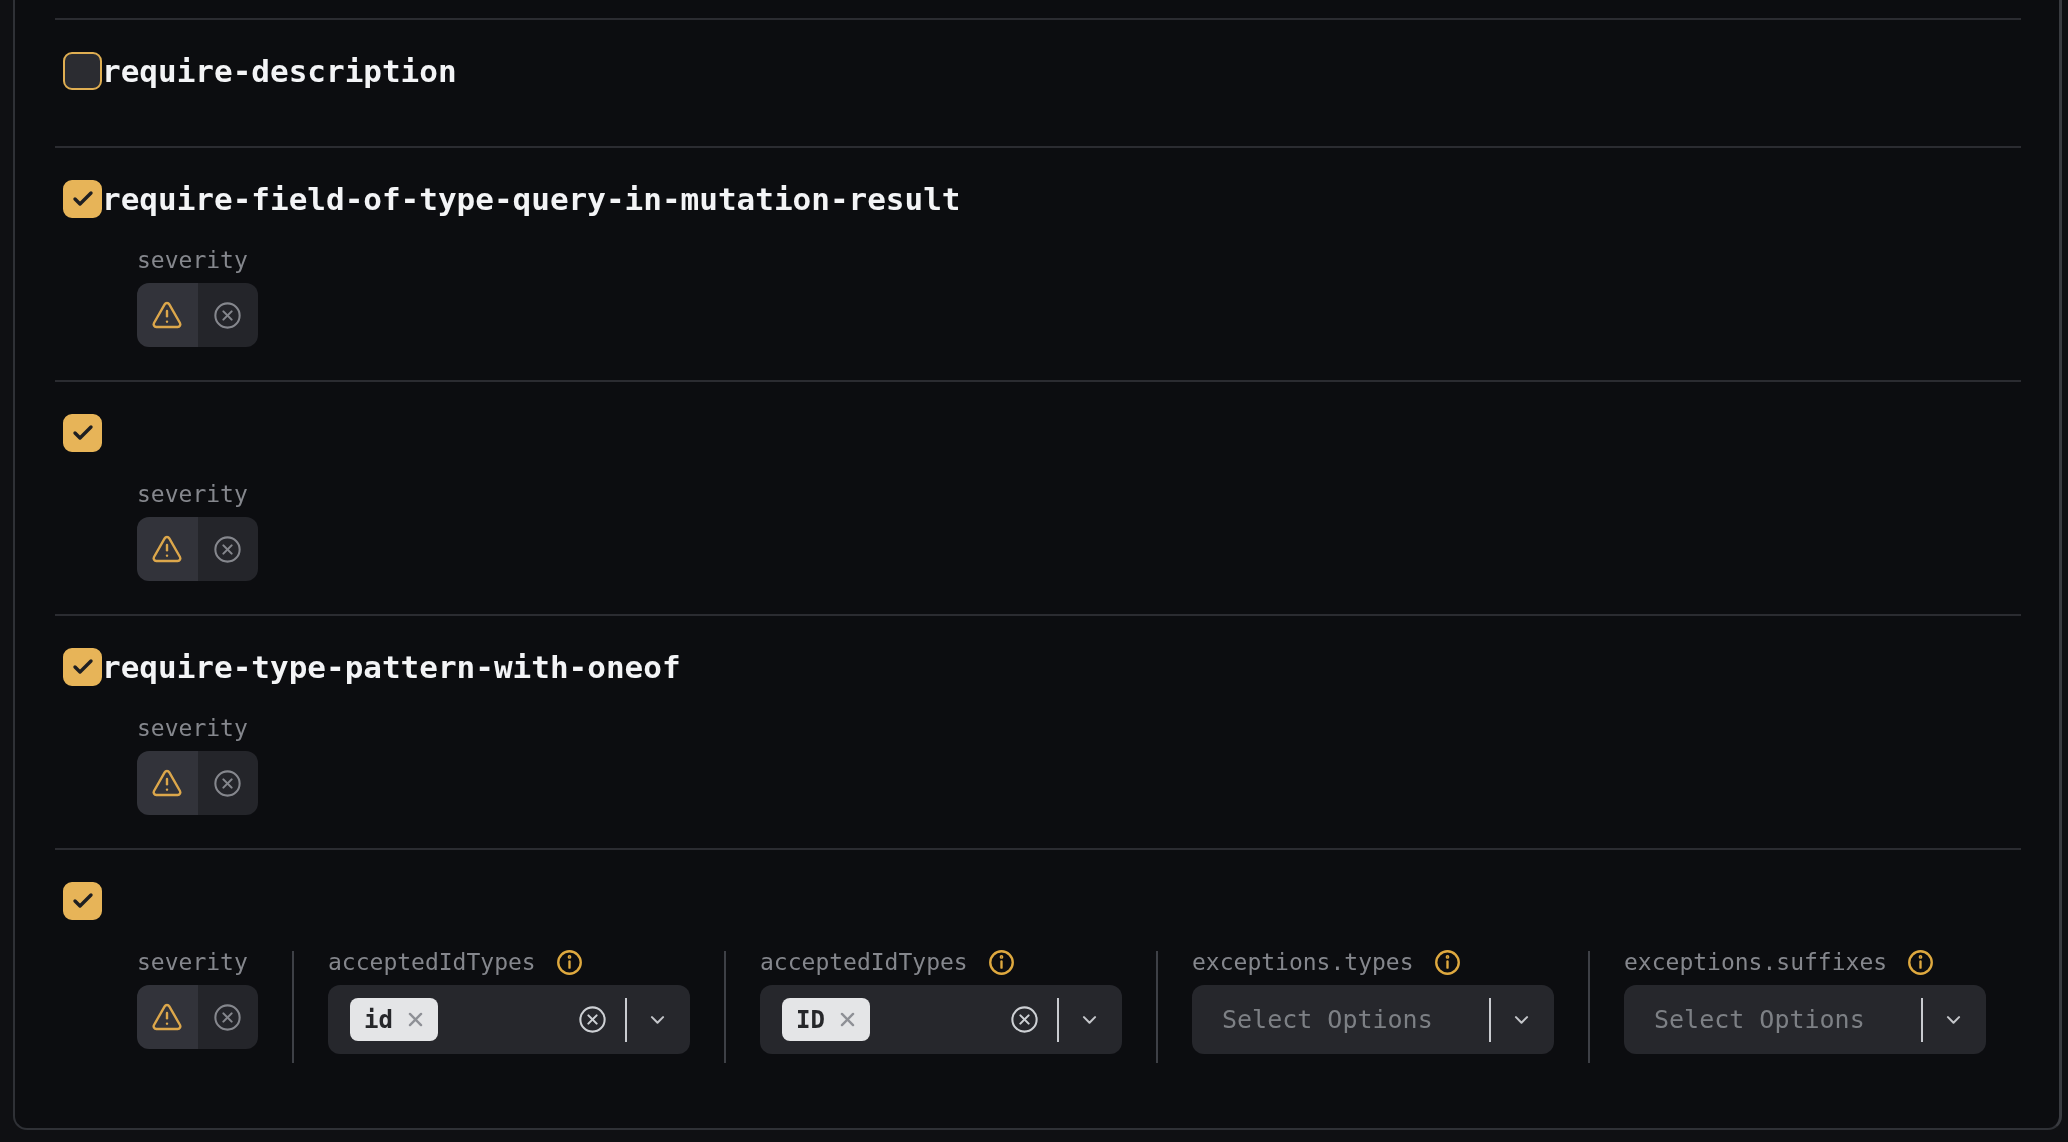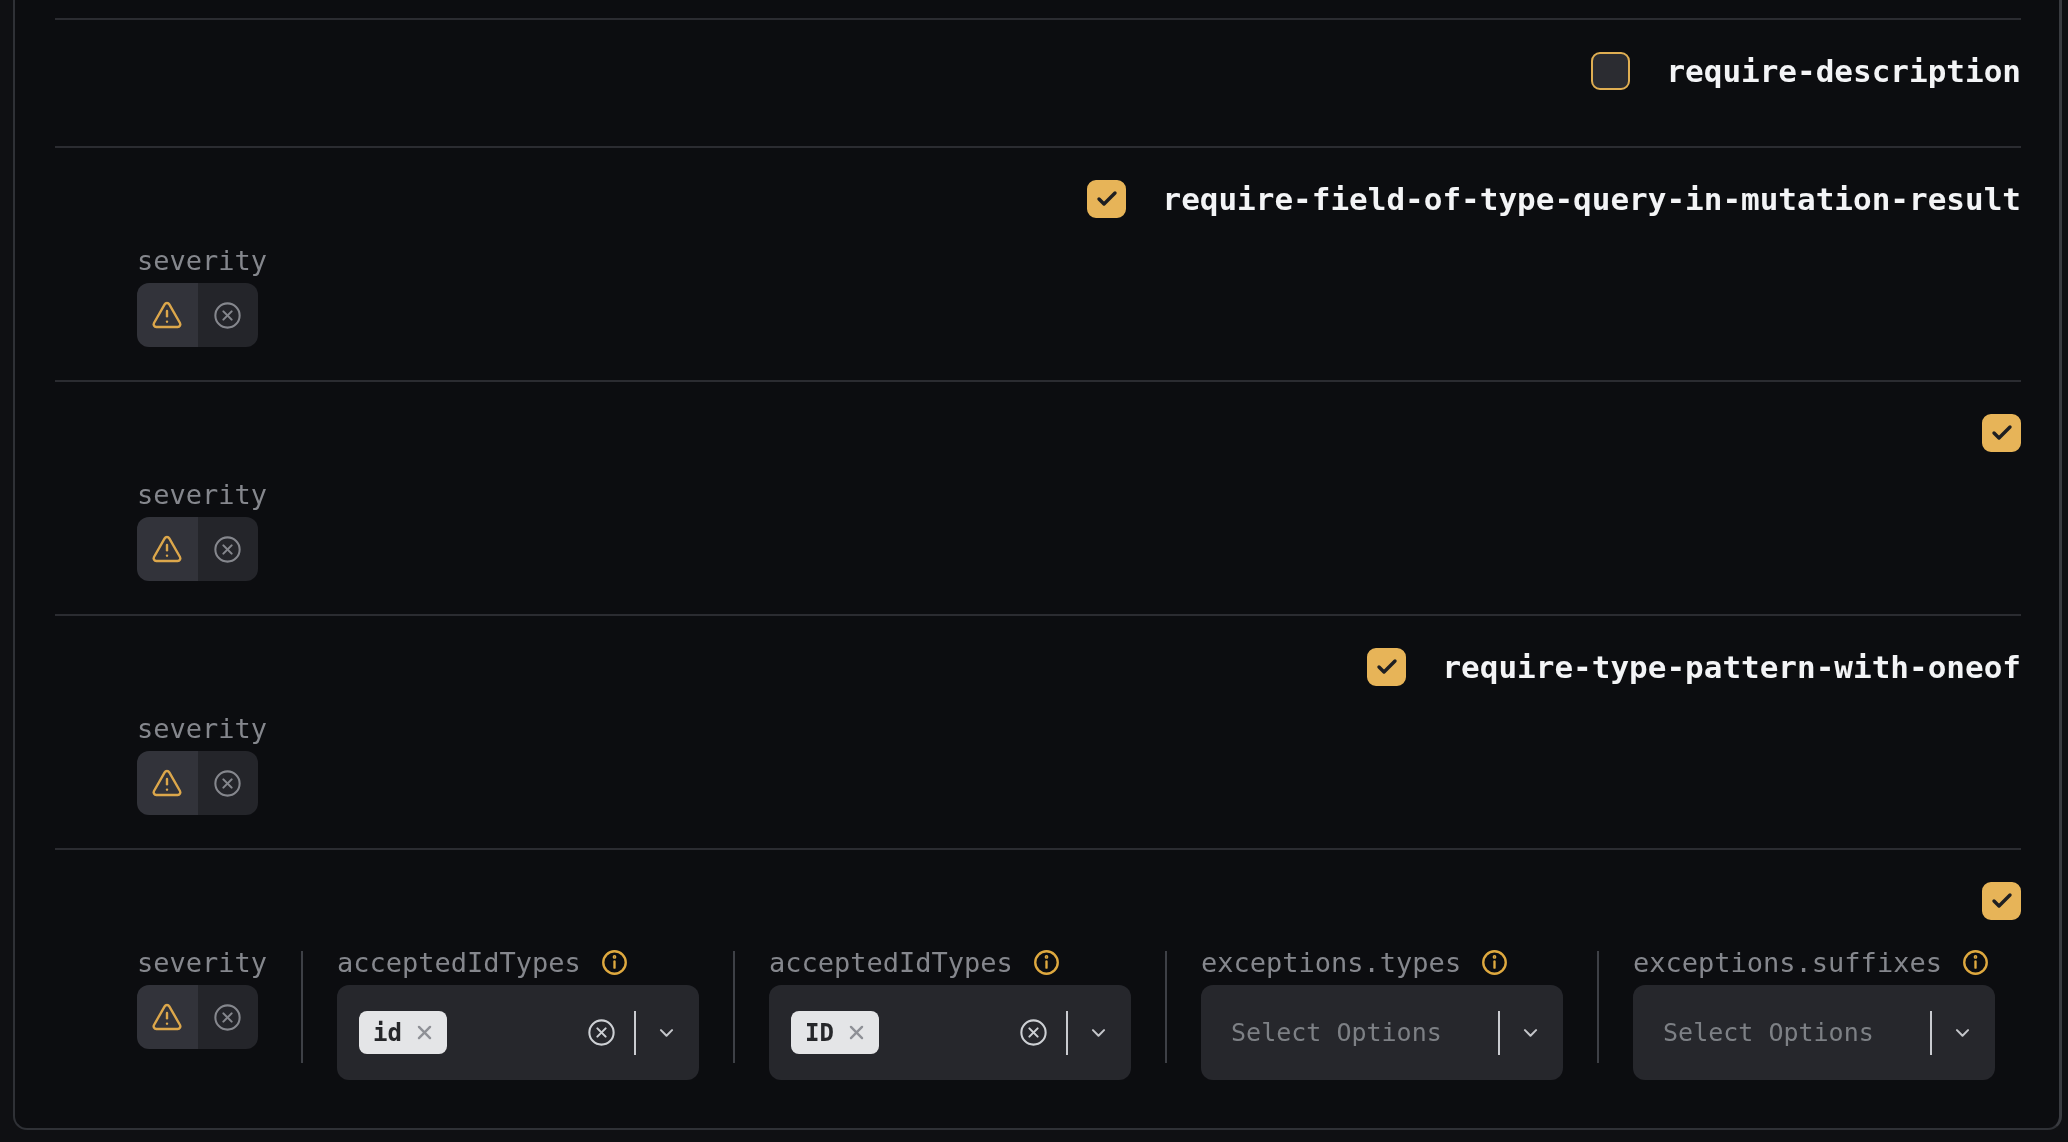--- a/index.html
+++ b/index.html
@@ -20,56 +20,56 @@
     border-top:none;
     border-radius:0 0 14px 14px;
   }
   .rules{margin:34px 38px 0 40px;}
   .rule{
     border-top:2px solid #2b2c31;
     padding:32px 0 33px 8px;
   }
   .rule.no-config{padding-bottom:56px;}
   .rule.last{padding-bottom:67px;}
-  .rule-header{display:flex;align-items:center;gap:36px;justify-content:flex-end;}
+  .rule-header{display:flex;align-items:center;}
   .checkbox{
     width:39px;height:38px;box-sizing:border-box;
     border:2px solid #dfae52;border-radius:9px;
     background:#2b2c31;
     display:flex;align-items:center;justify-content:center;
     flex:none;cursor:pointer;
   }
   .checkbox.checked{background:#e7b458;border-color:#e7b458;}
   .rule-title{
     font-size:31px;font-weight:bold;color:#f3f4f6;
     letter-spacing:0;white-space:nowrap;
   }
   .config{display:flex;align-items:flex-start;margin:31px 0 0 74px;}
   .col{display:flex;flex-direction:column;}
   .col-label{
     display:flex;align-items:center;height:22px;
-    font-size:27px;color:#85878d;white-space:nowrap;
+    font-size:23px;color:#85878d;white-space:nowrap;
   }
   .info{margin-left:20px;display:flex;}
   .control{margin-top:12px;}
   .vdiv{
     width:2px;height:112px;background:#3e4046;
     margin:0 34px;flex:none;
   }
   .seg-group{
     width:121px;height:64px;border-radius:12px;
     overflow:hidden;display:flex;
   }
   .seg{
     flex:1;display:flex;align-items:center;justify-content:center;
     background:#24252a;cursor:pointer;
   }
   .seg.selected{background:#32333a;}
   .select{
-    width:362px;height:95px;box-sizing:border-box;
+    width:362px;height:69px;box-sizing:border-box;
     background:#26272c;border-radius:12px;
     display:flex;align-items:center;
     padding:0 23px 0 22px;cursor:pointer;
   }
   .select.empty{padding-left:30px;}
   .placeholder{font-size:25px;color:#7d8085;white-space:nowrap;}
   .tag{
     height:43px;background:#e4e5e7;border-radius:8px;
     display:inline-flex;align-items:center;
     padding:0 13px 0 14px;gap:13px;flex:none;

